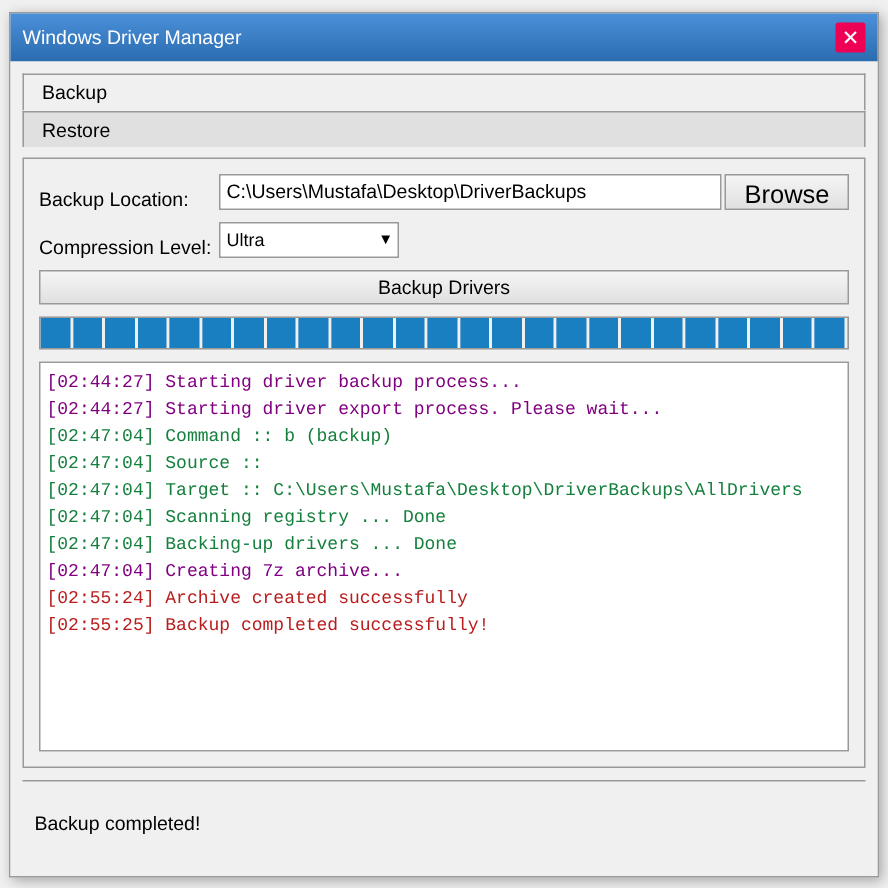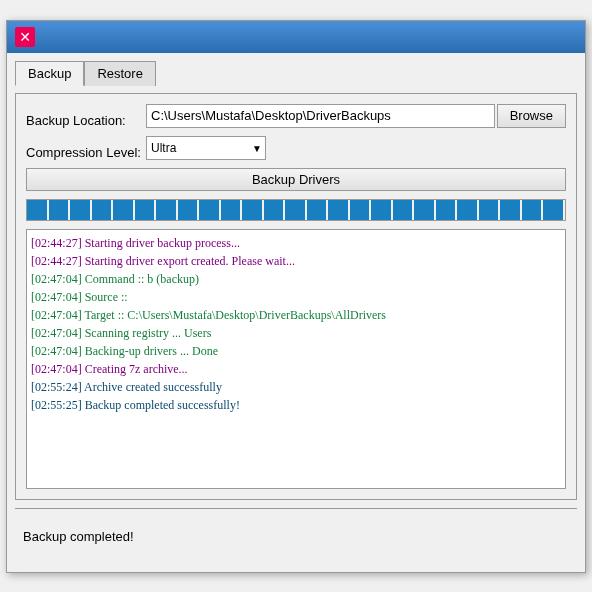--- a/index.html
+++ b/index.html
@@ -42,20 +42,21 @@
       justify-content: center;
       border-radius: 2px;
     }
     .window-body {
       padding: 8px;
       background: #f0f0f0;
     }
     .tabs {
       display: flex;
       margin-bottom: 8px;
+      flex-direction: column;
     }
     .tab {
       padding: 4px 12px;
       border: 1px solid #999;
       background: #e0e0e0;
       cursor: pointer;
       font-size: 13px;
       border-bottom: none;
     }
     .tab.active {
@@ -87,21 +88,21 @@
       padding: 2px 4px;
       font-size: 13px;
       background: white;
     }
     .browse-btn {
       margin-left: 2px;
       padding: 3px 12px;
       border: 1px solid #999;
       background: linear-gradient(to bottom, #f5f5f5, #e0e0e0);
       cursor: pointer;
-      font-size: 13px;
+      font-size: 17px;
       height: 24px;
     }
     .select-wrapper {
       position: relative;
       width: 120px;
     }
     .form-select {
       width: 120px;
       height: 24px;
       border: 1px solid #999;
@@ -144,43 +145,44 @@
       border-right: 2px solid #f0f0f0;
       flex: 1;
     }
     .log-area {
       width: 100%;
       height: 260px;
       background: white;
       border: 1px solid #999;
       overflow-y: auto;
       padding: 4px;
-      font-family: Liberation Serif, serif;
+      font-family: Liberation Mono, monospace;
       font-size: 12px;
       line-height: 1.5;
     }
     .log-line {
       display: block;
     }
     .log-purple { color: #800080; }
     .log-dark { color: #15803d; }
-    .log-green { color: #0c4a6e; }
+    .log-green { color: #b91c1c; }
     .status-bar {
       border-top: 1px solid #999;
       padding: 20px 8px;
       font-size: 13px;
       background: #f0f0f0;
       margin-top: 8px;
     }
   </style>
 </head>
 <body>
 
 <div class="window">
   <div class="title-bar">
+    <span>Windows Driver Manager</span>
     <button class="title-bar-close">✕</button>
   </div>
   <div class="window-body">
     <div class="tabs">
       <div class="tab active">Backup</div>
       <div class="tab">Restore</div>
     </div>
     <div class="tab-content">
       <div class="form-row">
         <label class="form-label">Backup Location:</label>
@@ -223,25 +225,25 @@
         <div class="progress-segment"></div>
         <div class="progress-segment"></div>
         <div class="progress-segment"></div>
         <div class="progress-segment"></div>
         <div class="progress-segment"></div>
         <div class="progress-segment"></div>
         <div class="progress-segment"></div>
       </div>
       <div class="log-area" id="log-area">
           <span class="log-line log-purple">[02:44:27]  Starting driver backup process...</span>
-          <span class="log-line log-purple">[02:44:27]  Starting driver export created. Please wait...</span>
+          <span class="log-line log-purple">[02:44:27]  Starting driver export process. Please wait...</span>
           <span class="log-line log-dark">[02:47:04]     Command :: b (backup)</span>
           <span class="log-line log-dark">[02:47:04]     Source ::</span>
           <span class="log-line log-dark">[02:47:04]     Target :: C:\Users\Mustafa\Desktop\DriverBackups\AllDrivers</span>
-          <span class="log-line log-dark">[02:47:04]          Scanning registry ... Users</span>
+          <span class="log-line log-dark">[02:47:04]          Scanning registry ... Done</span>
           <span class="log-line log-dark">[02:47:04]          Backing-up drivers ... Done</span>
           <span class="log-line log-purple">[02:47:04]  Creating 7z archive...</span>
           <span class="log-line log-green">[02:55:24]  Archive created successfully</span>
           <span class="log-line log-green">[02:55:25]  Backup completed successfully!</span>
         </div>
     </div>
     <div class="status-bar">
       <span>Backup completed!</span>
     </div>
   </div>

